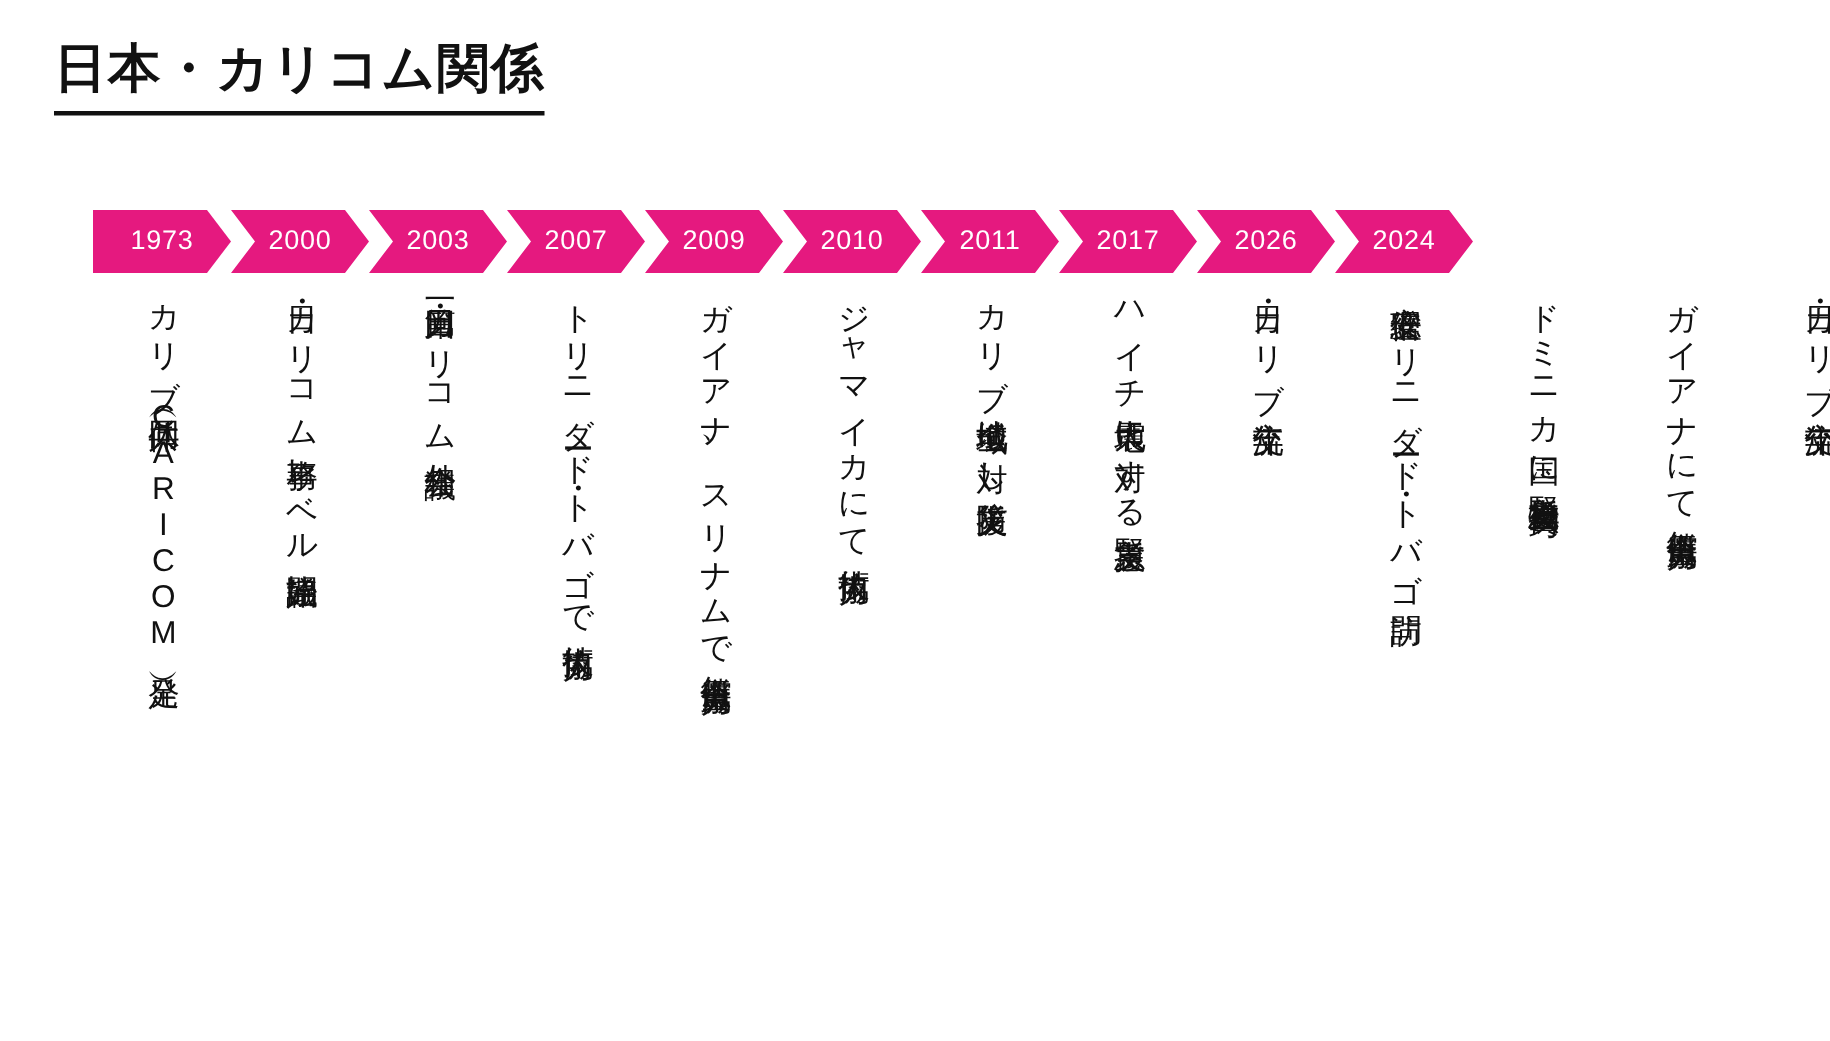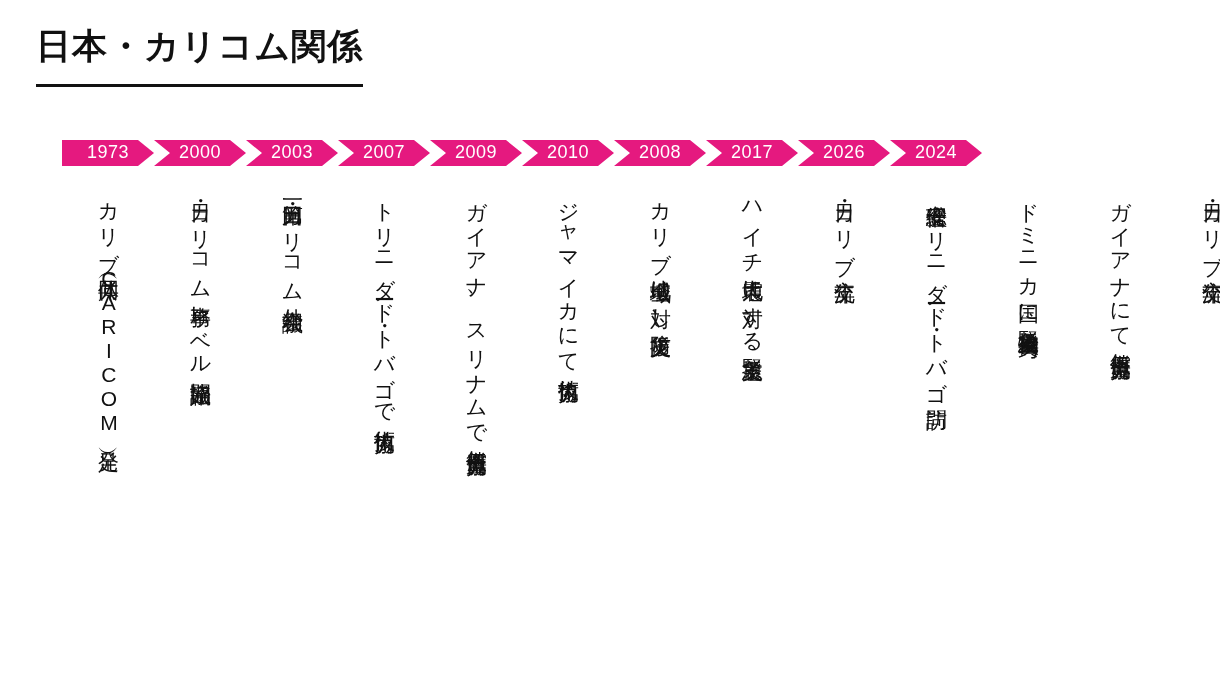--- a/index.html
+++ b/index.html
@@ -27,39 +27,39 @@
     position: absolute;
     left: 36px;
     top: 24px;
   }
   .title {
     font-size: 35px;
     font-weight: bold;
     letter-spacing: 1px;
     line-height: 1.25;
     color: #111111;
-    padding-bottom: 16px;
+    padding-bottom: 6px;
     border-bottom: 3px solid #111111;
     display: inline-block;
     white-space: nowrap;
   }
 
   
   .timeline {
     position: absolute;
     left: 62px;
     top: 140px;
     height: 42px;
     display: flex;
     align-items: stretch;
   }
   .chev {
     position: relative;
     width: 92px;
-    height: 26px;
+    height: 42px;
     background: #E5197F;
     color: #ffffff;
     display: flex;
     align-items: center;
     justify-content: center;
     font-size: 18px;
     letter-spacing: 0.5px;
     margin-right: 0px;
     clip-path: polygon(0 0, calc(100% - 16px) 0, 100% 50%, calc(100% - 16px) 100%, 0 100%, 16px 50%);
   }
@@ -127,21 +127,21 @@
     <div class="chev">
         <span class="yr">2007</span>
       </div>
     <div class="chev">
         <span class="yr">2009</span>
       </div>
     <div class="chev">
         <span class="yr">2010</span>
       </div>
     <div class="chev">
-        <span class="yr">2008</span>
+        <span class="yr">2011</span>
       </div>
     <div class="chev">
         <span class="yr">2017</span>
       </div>
     <div class="chev">
         <span class="yr">2026</span>
       </div>
     <div class="chev">
         <span class="yr">2024</span>
       </div>

